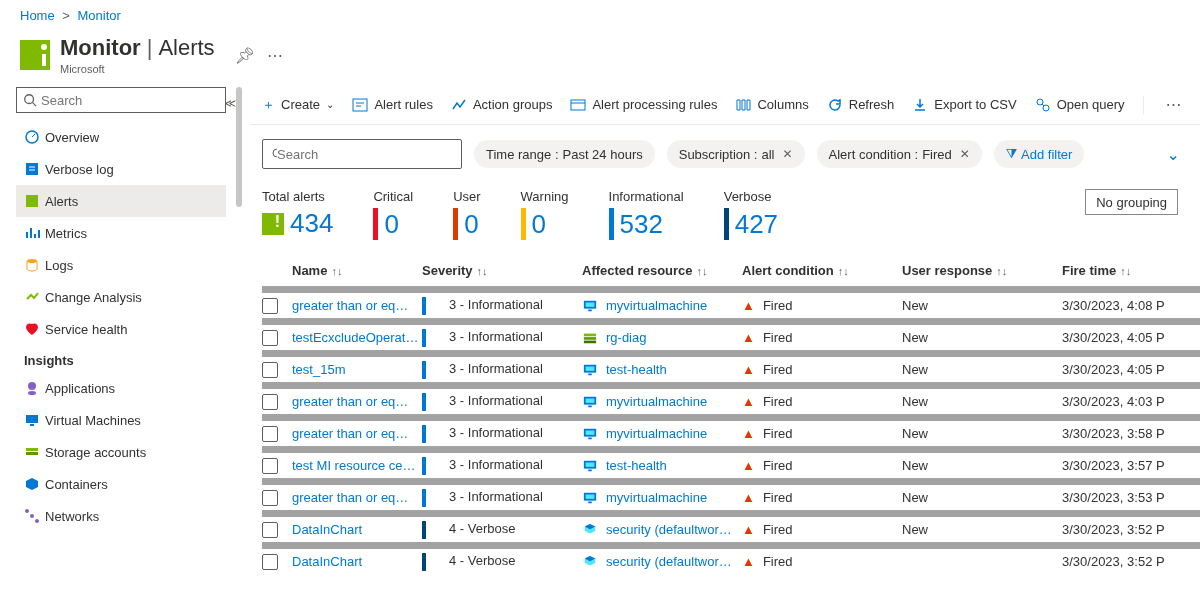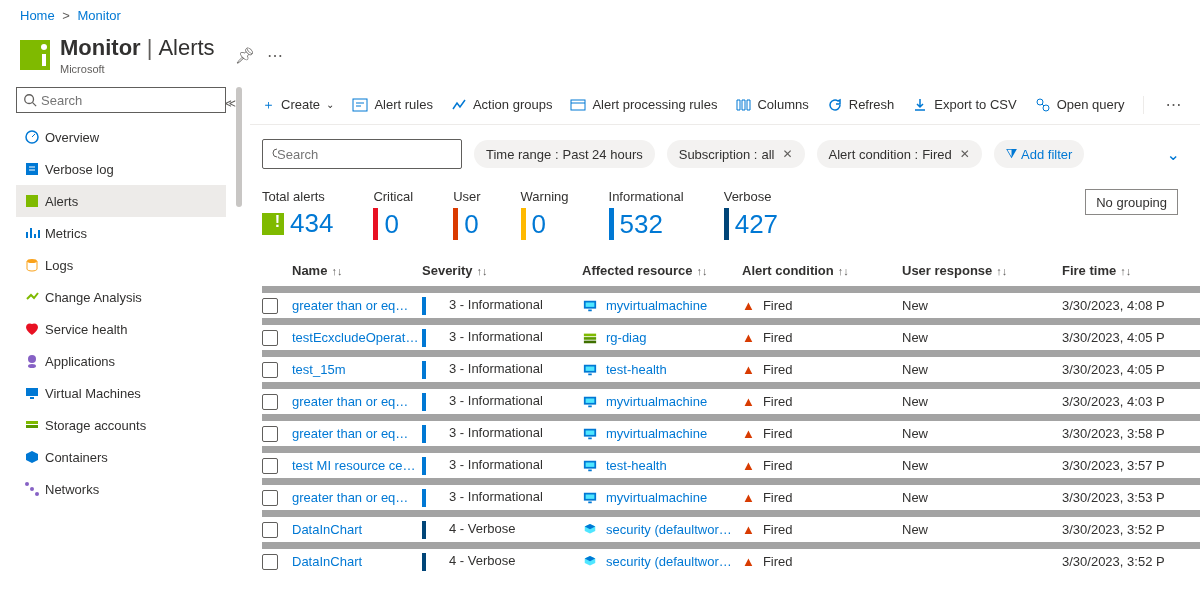--- a/index.html
+++ b/index.html
@@ -139,20 +139,21 @@
           </svg>
           <span>Change Analysis</span>
         </div>
         <div class="nav-item">
           <svg class="nav-icon">
             <path d="M8 14s-6-4-6-8a4 4 0 016-3 4 4 0 016 3c0 4-6 8-6 8z" fill="#e81123"></path>
           </svg>
           <span>Service health</span>
         </div>
       </div>
+    <div class="nav-section">Insights</div>
     <div id="nav-insights">
         <div class="nav-item">
           <svg class="nav-icon">
             <circle cx="8" cy="6" r="4" fill="#8661c5"></circle>
             <ellipse cx="8" cy="13" rx="4" ry="2" fill="#8661c5"></ellipse>
           </svg>
           <span>Applications</span>
         </div>
         <div class="nav-item">
           <svg class="nav-icon">

